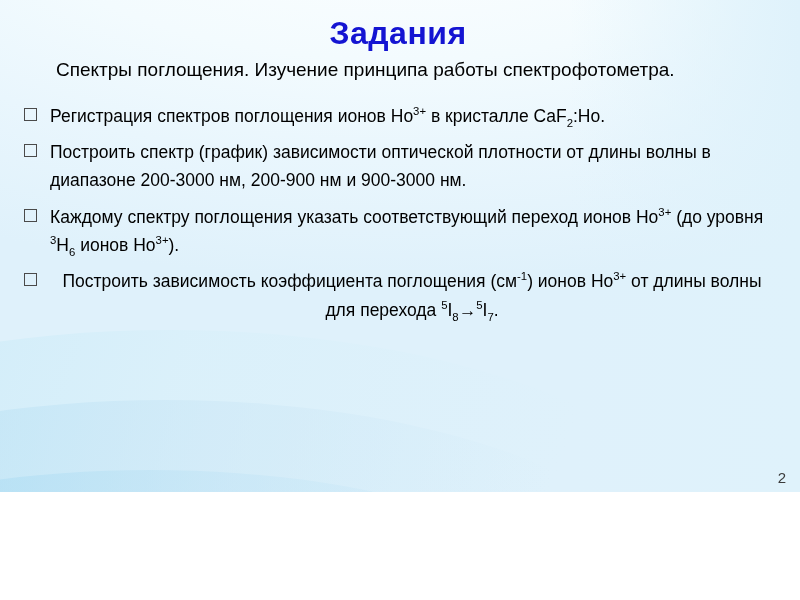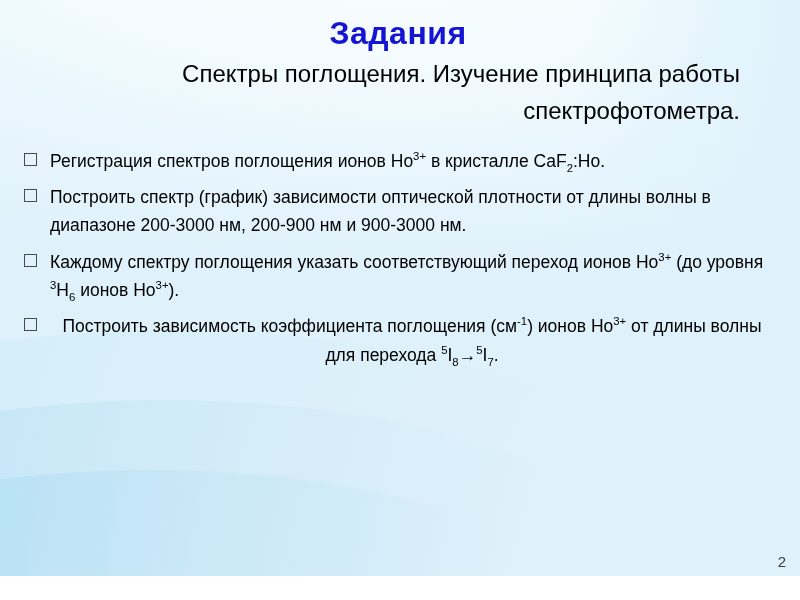--- a/index.html
+++ b/index.html
@@ -9,21 +9,21 @@
   body {
     width: 800px;
     height: 600px;
     font-family: "Liberation Sans", sans-serif;
     background: #ffffff;
     overflow: hidden;
   }
   .slide {
     position: relative;
     width: 800px;
-    height: 576px;
+    height: 492px;
     background:
       radial-gradient(ellipse 900px 400px at 50% -120px, #ffffff 0%, #f3fbfe 45%, #e9f6fd 70%, #dff1fb 100%);
     overflow: hidden;
   }
   
   .swoosh-a, .swoosh-b, .swoosh-c {
     position: absolute;
     border-radius: 50%;
     pointer-events: none;
   }
@@ -71,23 +71,23 @@
     text-align: center;
     color: #1414d2;
     font-weight: bold;
     font-size: 32px;
     letter-spacing: .5px;
     margin: 6px 0 2px 0;
     line-height: 1.1;
   }
 
   .subtitle {
-    text-align: right;
+    text-align: left;
     color: #000000;
-    font-size: 24px;
+    font-size: 19px;
     line-height: 1.55;
     margin: 4px 34px 6px 34px;
   }
 
   ul.bullets {
     list-style: none;
     margin: 17px 0 0 0;
     padding: 0;
   }
   ul.bullets > li {

